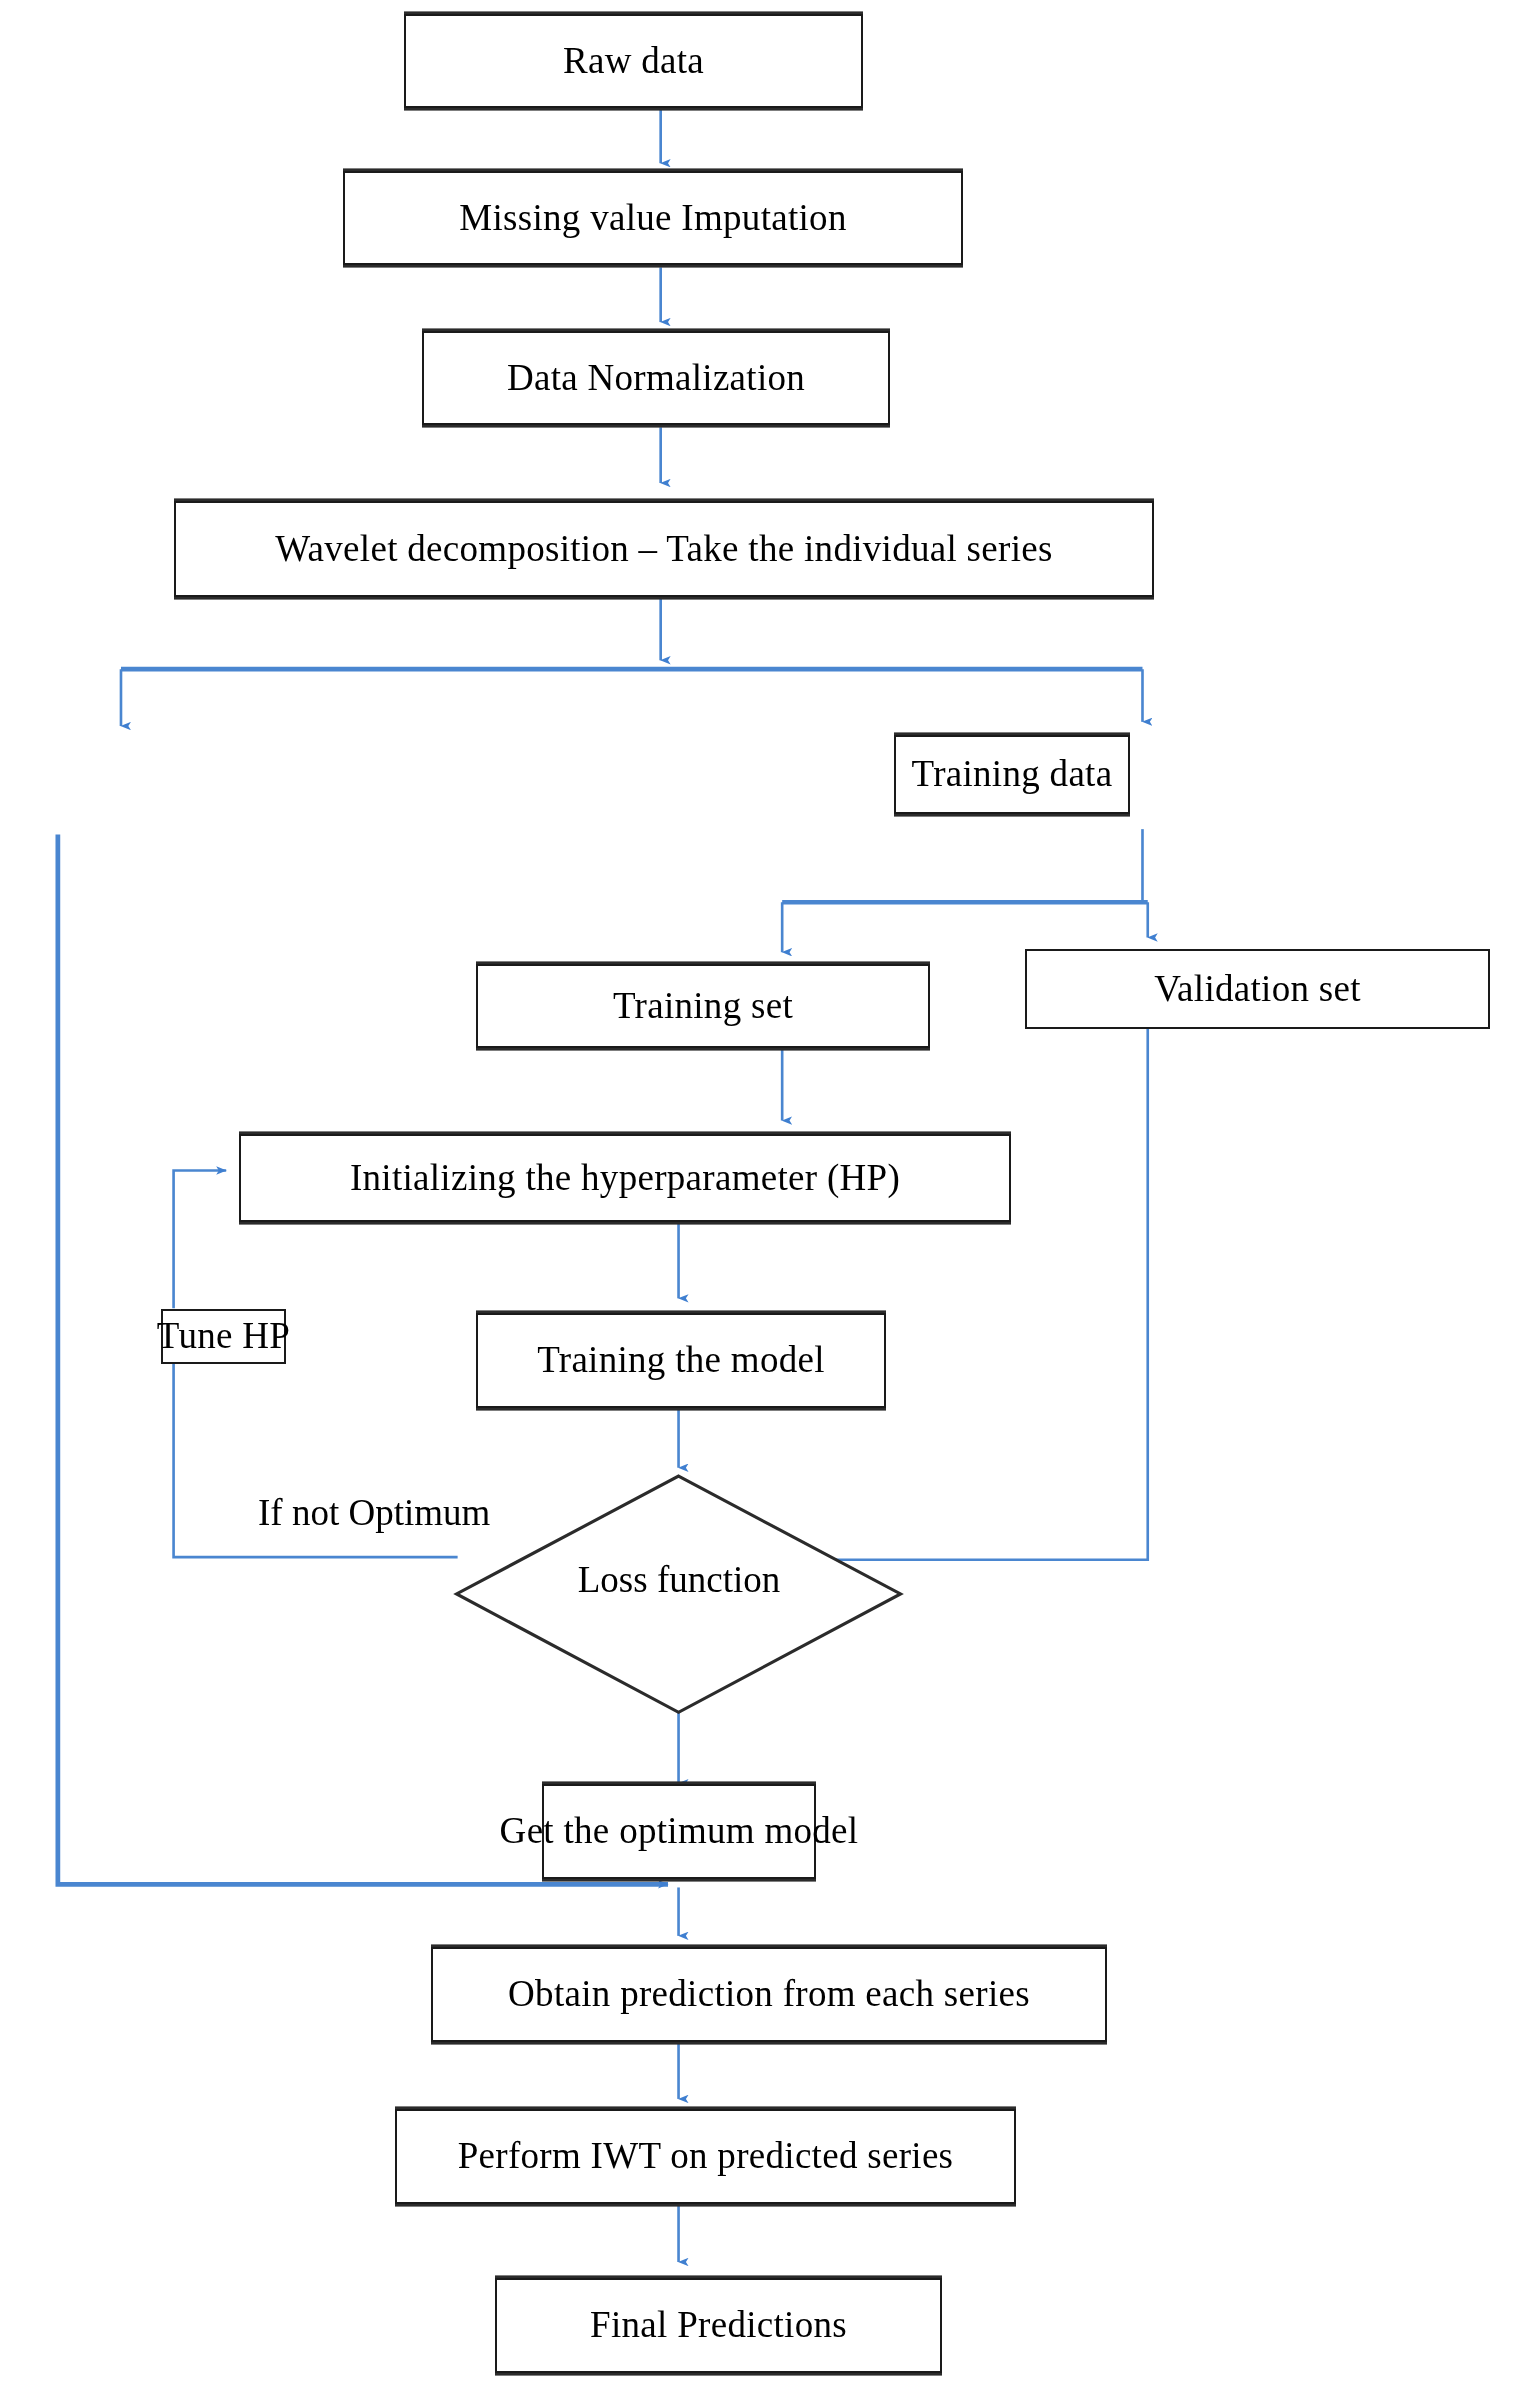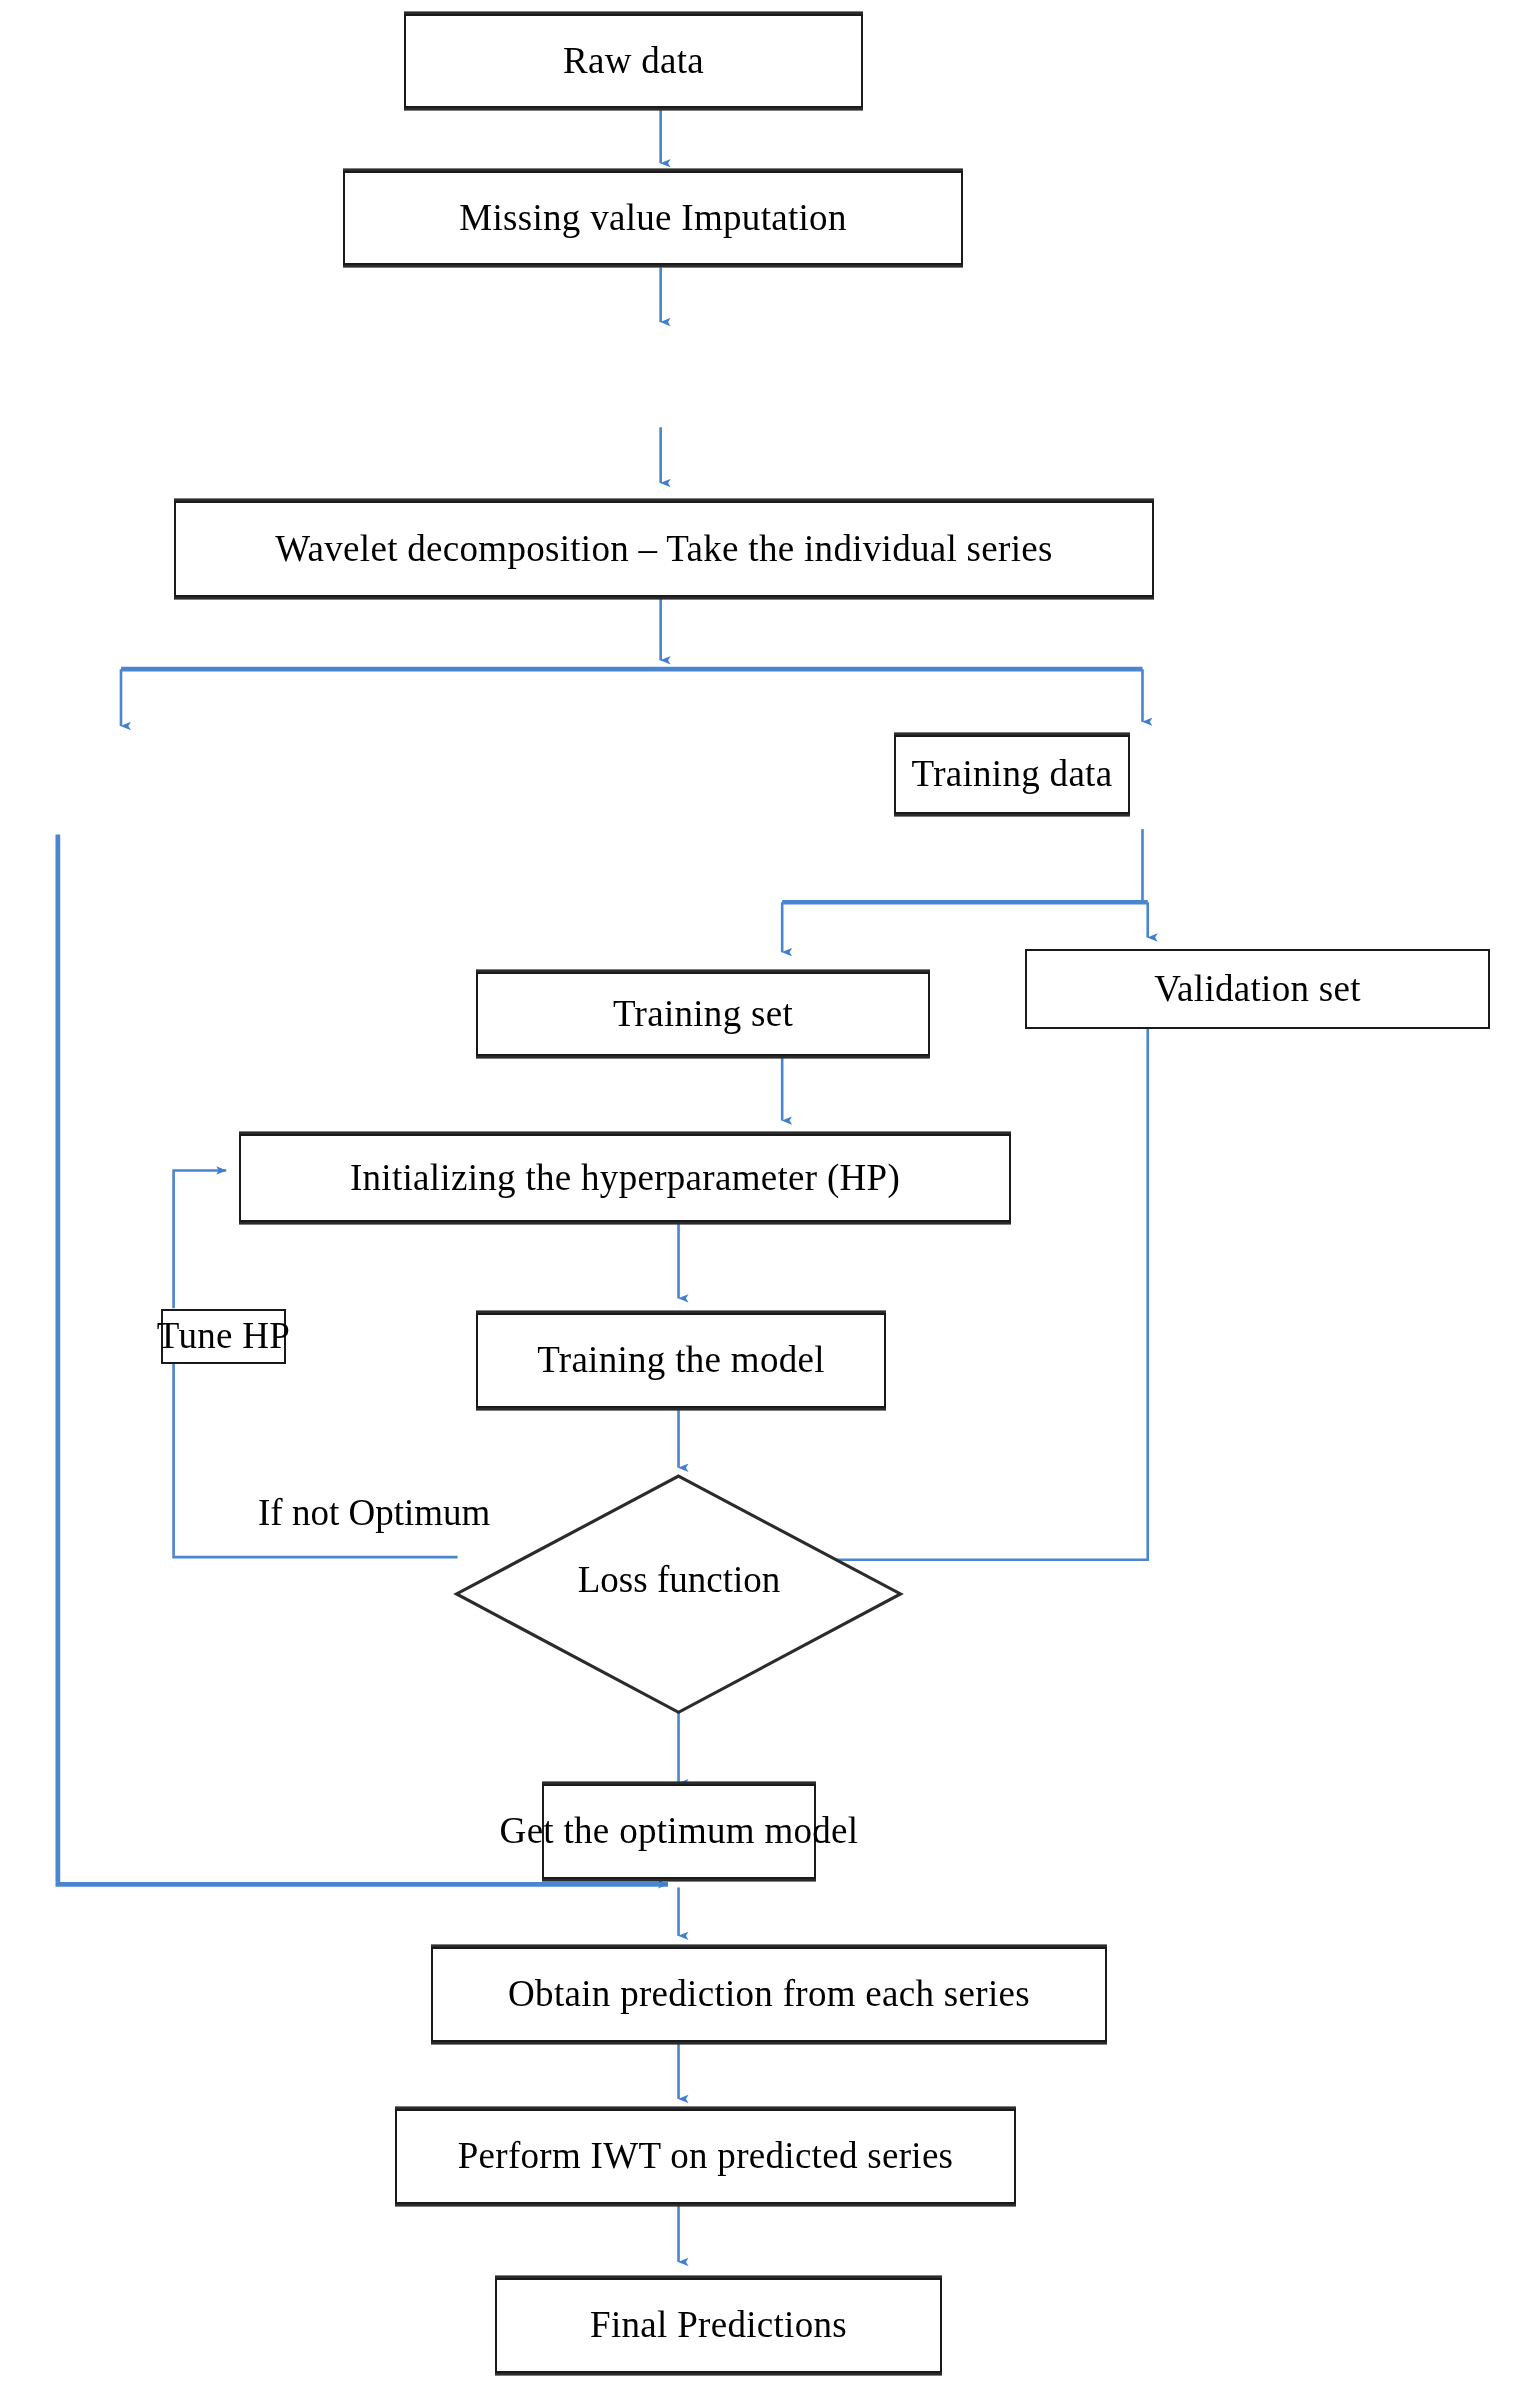--- a/index.html
+++ b/index.html
@@ -136,31 +136,34 @@
   </svg>
 
   <div class="node heavy" style="left:404px; top:14px; width:459px; height:94px;">
     <span class="node-label">Raw data</span>
   </div>
 
   <div class="node heavy" style="left:343px; top:171px; width:620px; height:94px;">
     <span class="node-label">Missing value Imputation</span>
   </div>
 
+  <div class="node heavy" style="left:422px; top:331px; width:468px; height:94px;">
+    <span class="node-label">Data Normalization</span>
+  </div>
 
   <div class="node heavy" style="left:174px; top:501px; width:980px; height:96px;">
     <span class="node-label">Wavelet decomposition – Take the individual series</span>
   </div>
 
 
   <div class="node heavy" style="left:894px; top:735px; width:236px; height:79px;">
     <span class="node-label">Training data</span>
   </div>
 
-  <div class="node heavy" style="left:476px; top:964px; width:454px; height:84px;margin-top:8px;">
+  <div class="node heavy" style="left:476px; top:964px; width:454px; height:84px;">
     <span class="node-label">Training set</span>
   </div>
 
   <div class="node thin" style="left:1025px; top:949px; width:465px; height:80px;">
     <span class="node-label">Validation set</span>
   </div>
 
   <div class="node heavy" style="left:239px; top:1134px; width:772px; height:88px;">
     <span class="node-label">Initializing the hyperparameter (HP)</span>
   </div>

